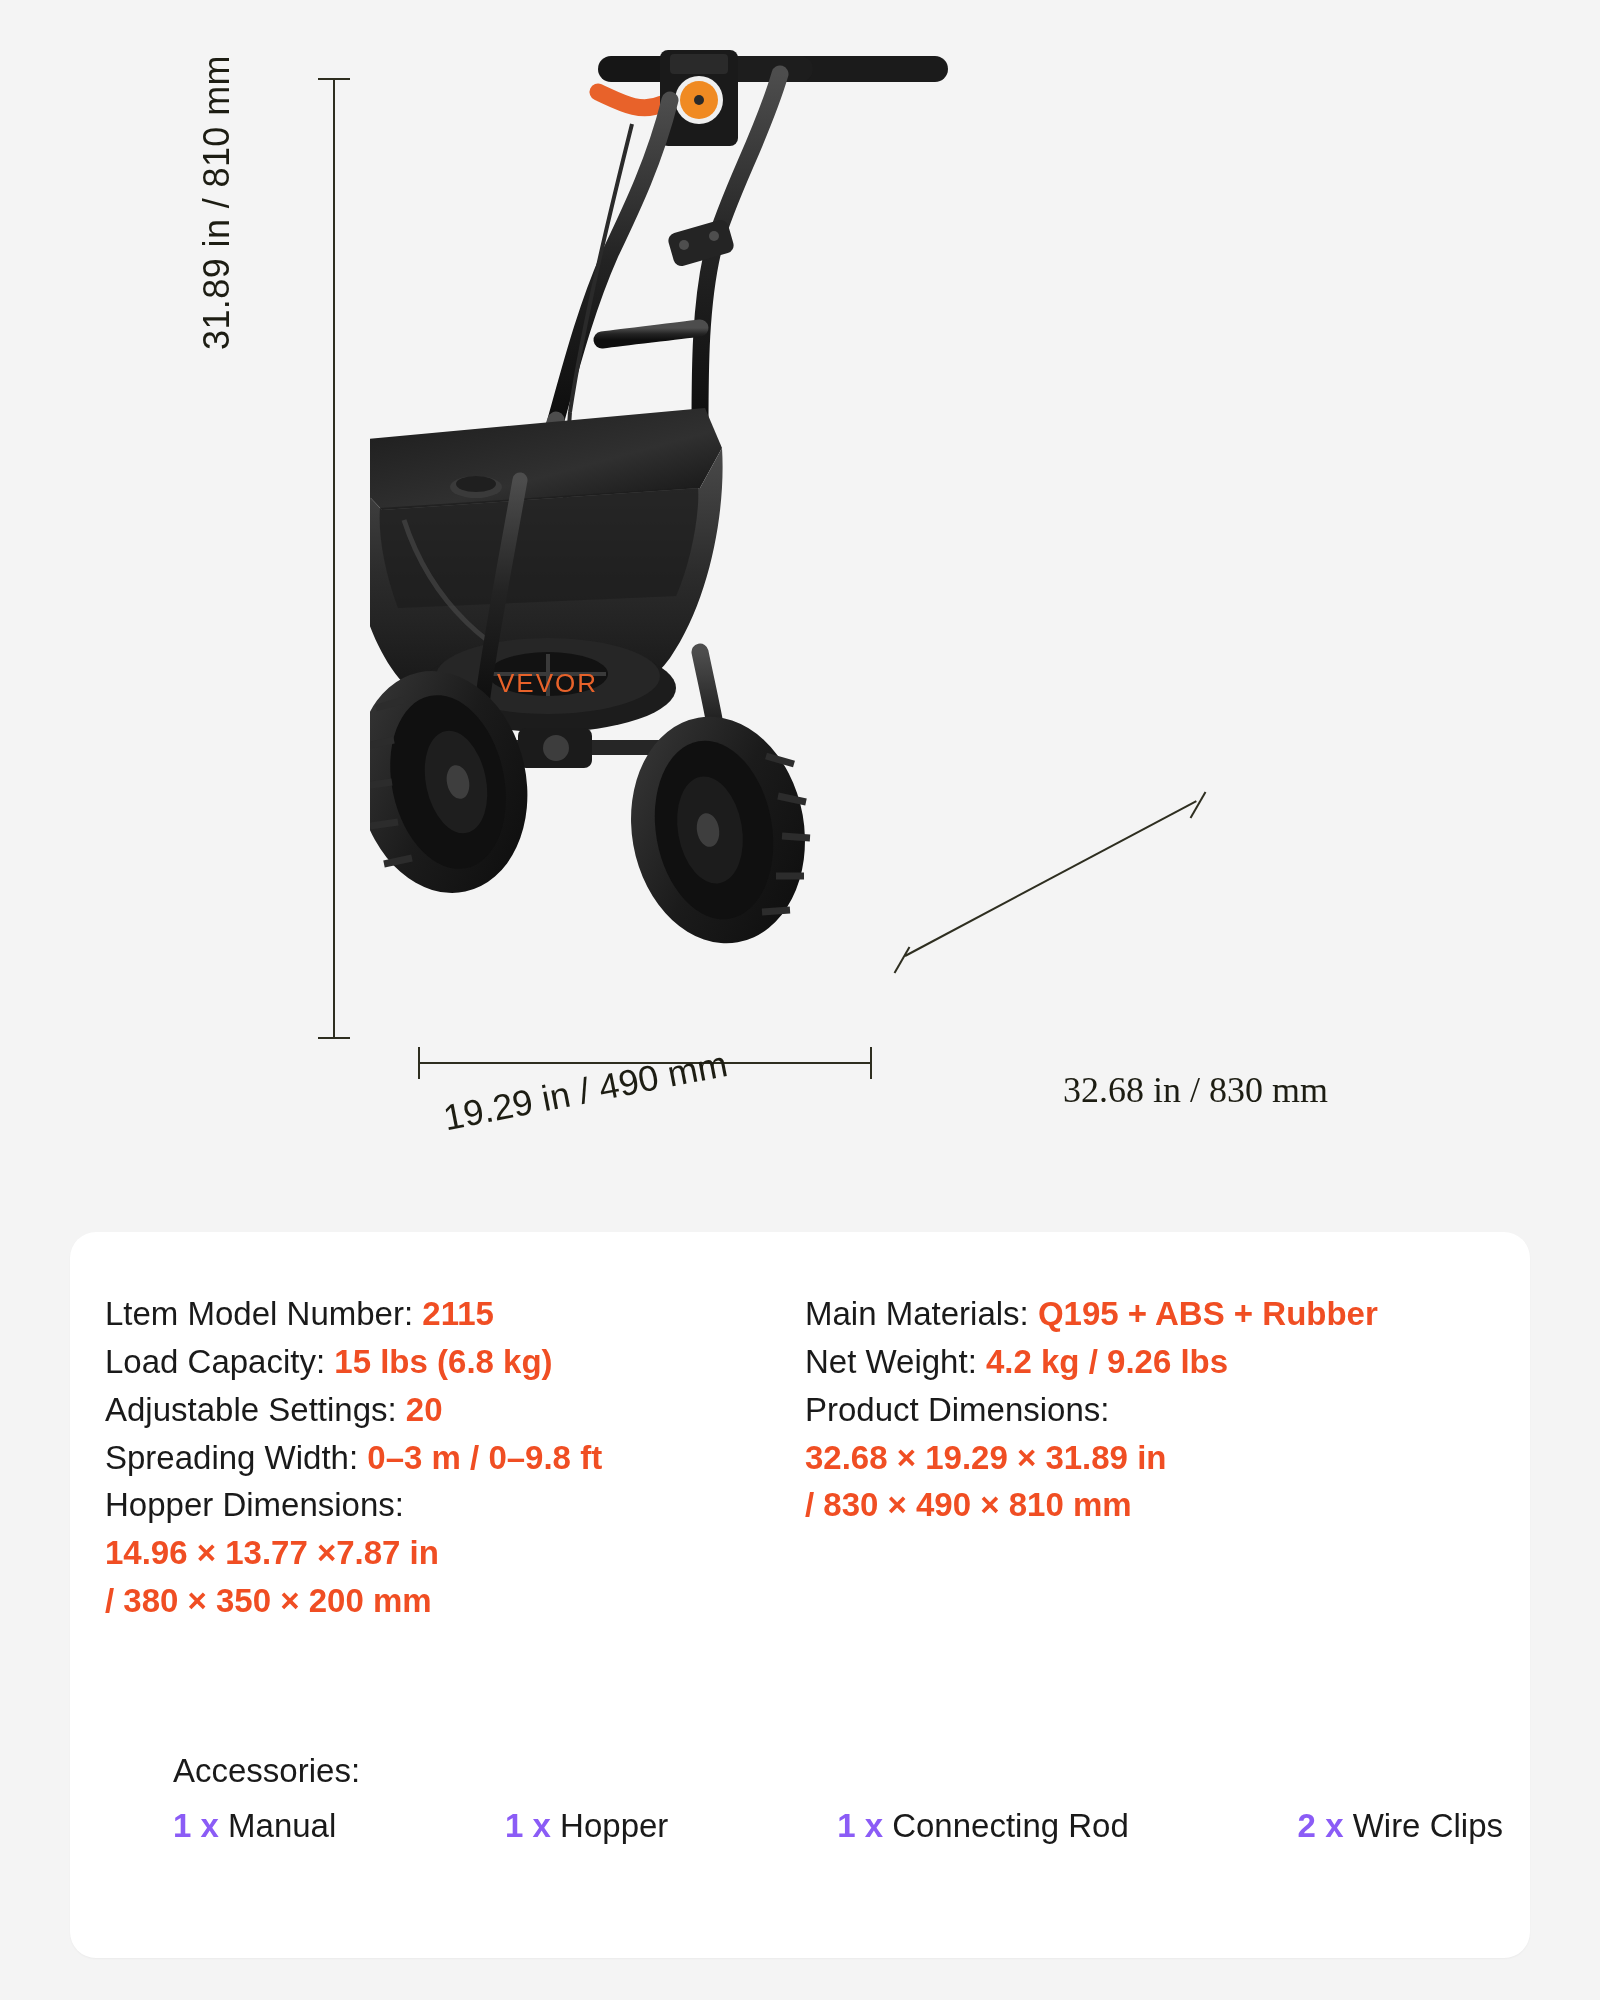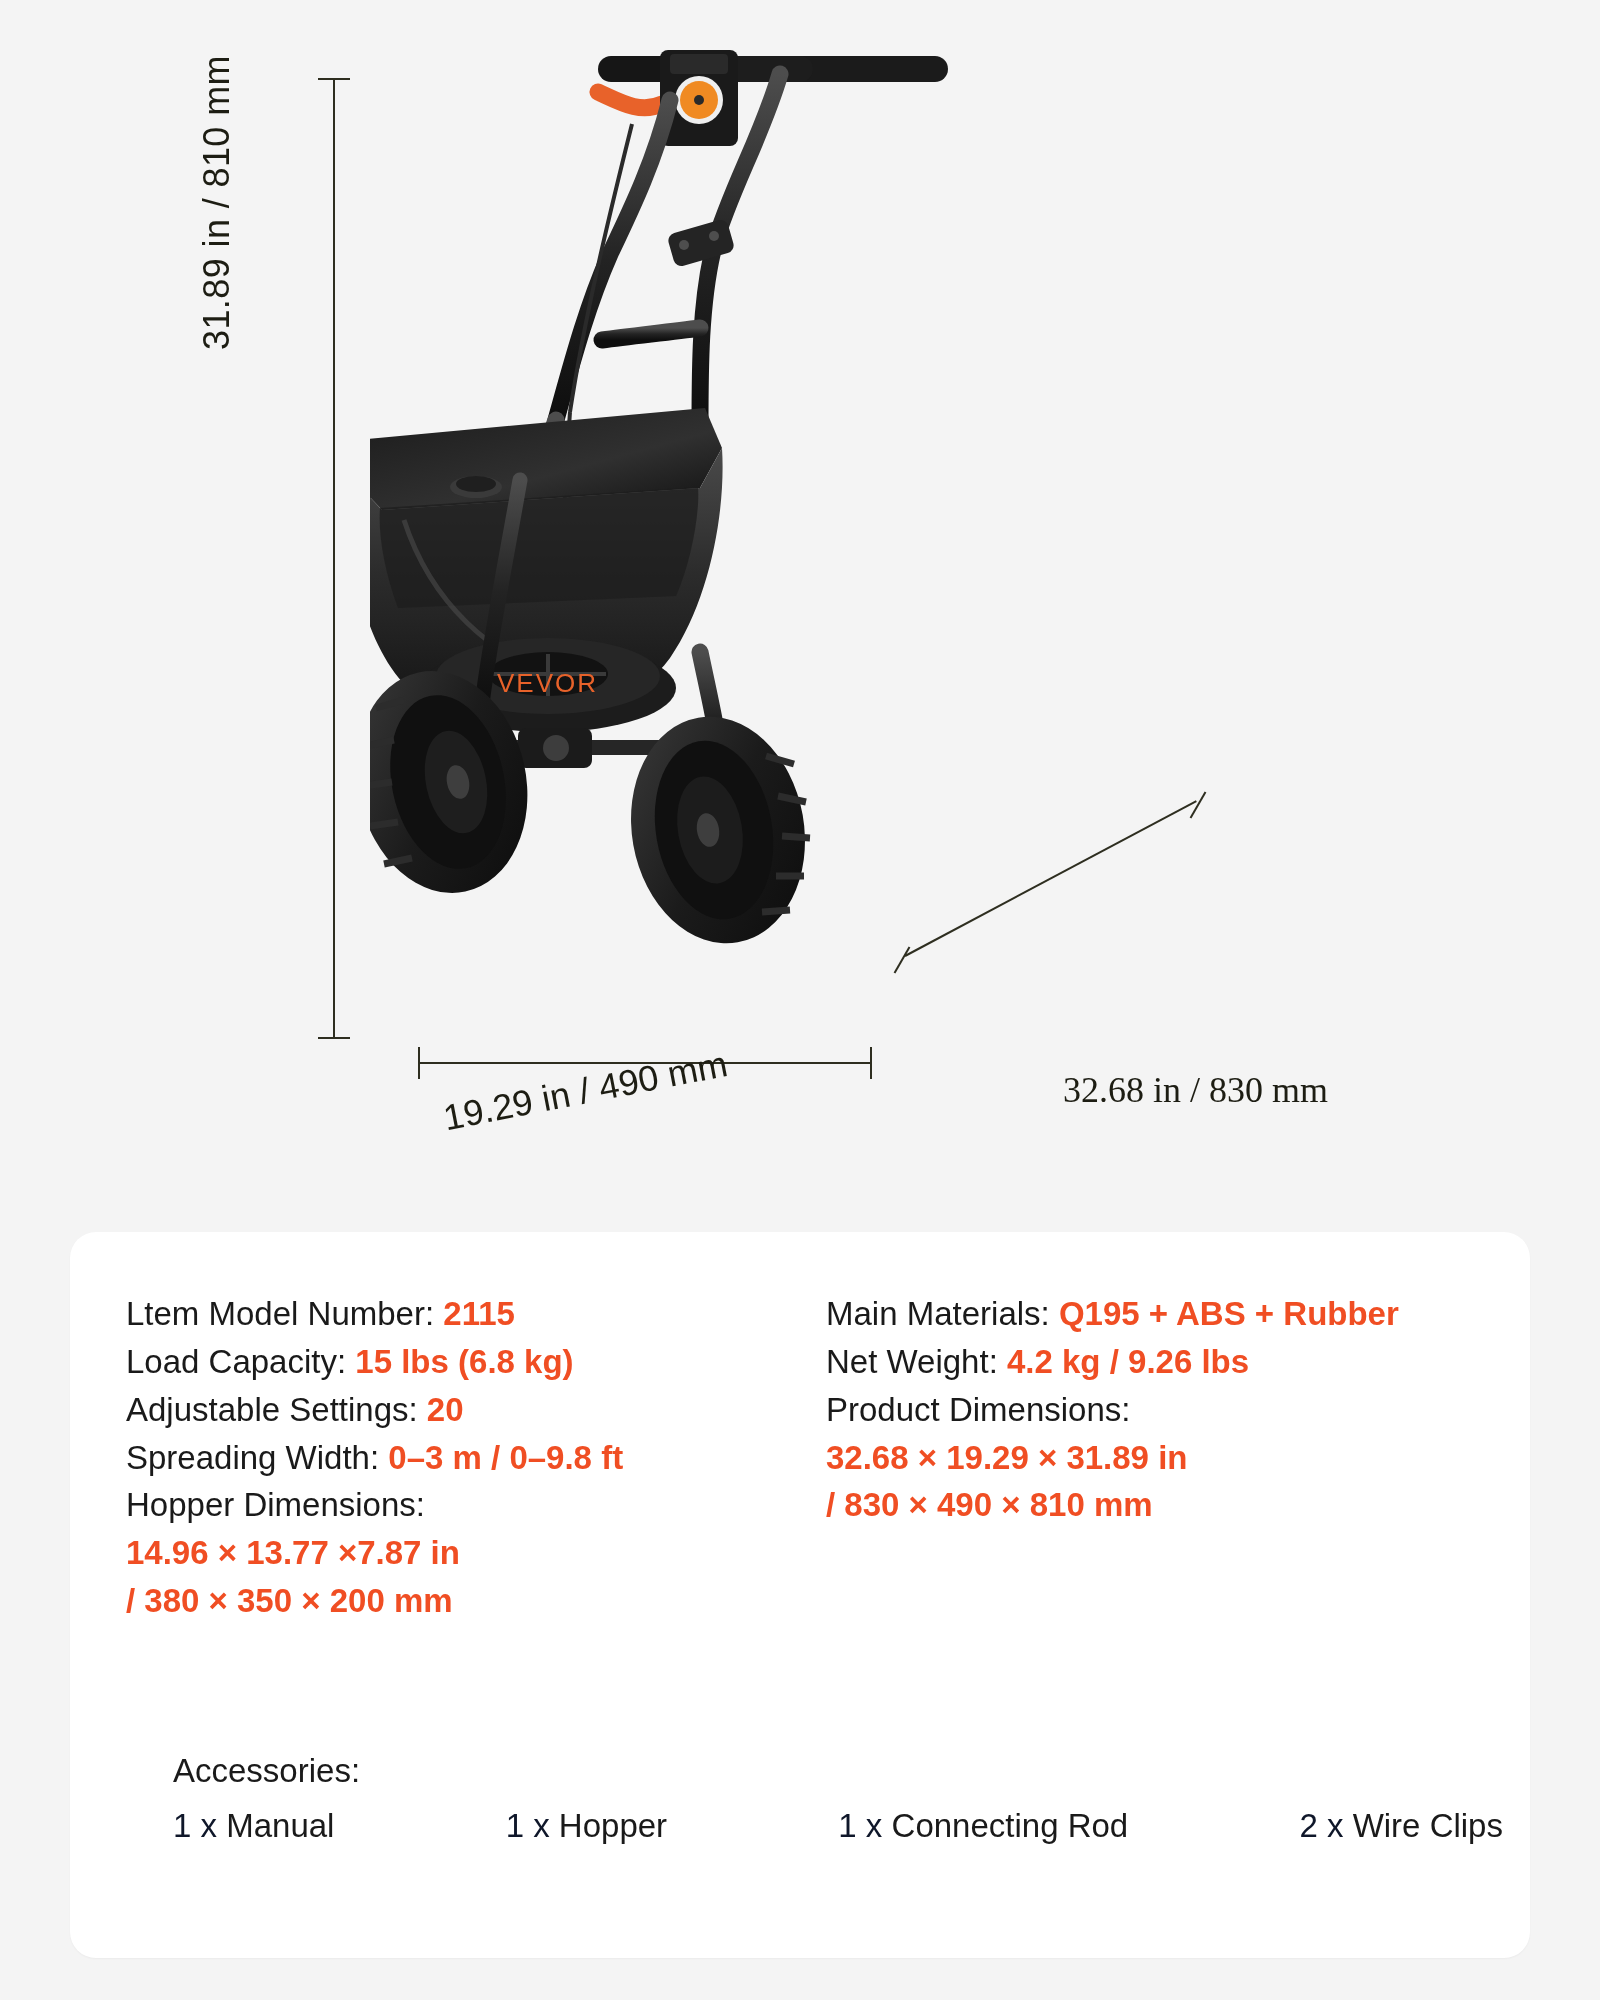--- a/index.html
+++ b/index.html
@@ -158,21 +158,20 @@
     border-radius: 26px;
     box-shadow: 0 1px 2px rgba(0,0,0,0.04);
   }
   .spec-cols {
     position: absolute;
     left: 35px;
     top: 58px;
     width: 1390px;
     display: flex;
     gap: 0;
-    margin-left: 21px;
   }
   .spec-col {
     width: 700px;
   }
   .spec-col.right { width: 690px; }
   .spec-line {
     font-size: 33px;
     line-height: 1.45;
     color: #1a1a1a;
     white-space: nowrap;
@@ -198,22 +197,22 @@
     display: flex;
     justify-content: space-between;
     align-items: baseline;
   }
   .acc-item {
     font-size: 33px;
     color: #1a1a1a;
     white-space: nowrap;
   }
   .acc-item .qty {
-    color: #0f172a;
-    font-weight: normal;
+    color: #8b5cf6;
+    font-weight: bold;
   }
 </style>
 </head>
 <body>
 
 <div class="page">
 
   <div class="hero">
 
     <div class="dim-v-line"></div>

